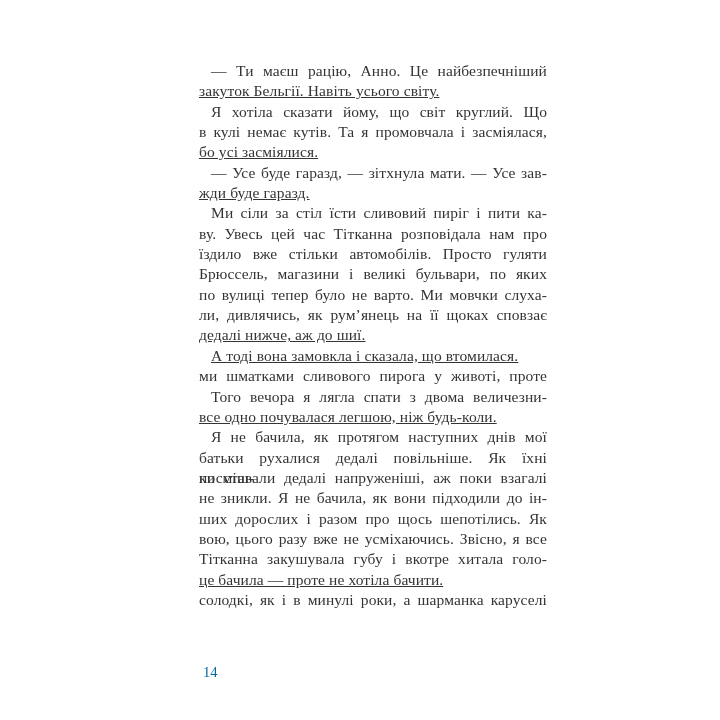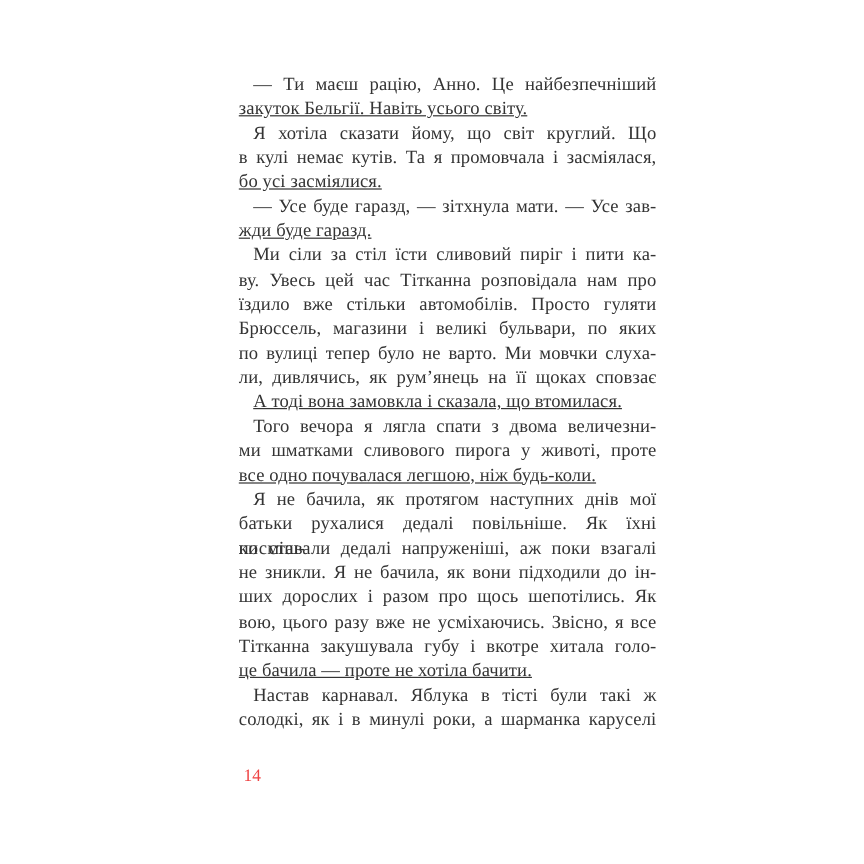--- a/index.html
+++ b/index.html
@@ -39,53 +39,53 @@
     text-align: left;
     text-align-last: left;
     text-decoration: underline;
   }
   .ln.indent {
     text-indent: 12px;
   }
   .page-num {
     position: absolute;
     left: 203px;
-    top: 638px;
+    top: 663px;
     font-size: 14.5px;
     line-height: 18px;
-    color: #ef4444;
+    color: #0369a1;
   }
 </style>
 </head>
 <body>
 
 <div class="book-page">
   <div class="text-block">
     <div class="ln indent">— Ти маєш рацію, Анно. Це найбезпечніший</div>
     <div class="ln end">закуток Бельгії. Навіть усього світу.</div>
     <div class="ln indent">Я хотіла сказати йому, що світ круглий. Що</div>
     <div class="ln">в кулі немає кутів. Та я промовчала і засміялася,</div>
     <div class="ln end">бо усі засміялися.</div>
     <div class="ln indent">— Усе буде гаразд, — зітхнула мати. — Усе зав-</div>
     <div class="ln end">жди буде гаразд.</div>
     <div class="ln indent">Ми сіли за стіл їсти сливовий пиріг і пити ка-</div>
     <div class="ln">ву. Увесь цей час Тітканна розповідала нам про</div>
     <div class="ln">їздило вже стільки автомобілів. Просто гуляти</div>
     <div class="ln">Брюссель, магазини і великі бульвари, по яких</div>
     <div class="ln">по вулиці тепер було не варто. Ми мовчки слуха-</div>
     <div class="ln">ли, дивлячись, як рум’янець на її щоках сповзає</div>
+    <div class="ln end">дедалі нижче, аж до шиї.</div>
     <div class="ln indent end">А тоді вона замовкла і сказала, що втомилася.</div>
+    <div class="ln">ми шматками сливового пирога у животі, проте</div>
     <div class="ln indent">Того вечора я лягла спати з двома величезни-</div>
-    <div class="ln">ми шматками сливового пирога у животі, проте</div>
     <div class="ln end">все одно почувалася легшою, ніж будь-коли.</div>
     <div class="ln indent">Я не бачила, як протягом наступних днів мої</div>
     <div class="ln">батьки рухалися дедалі повільніше. Як їхні посміш-</div>
     <div class="ln">ки ставали дедалі напруженіші, аж поки взагалі</div>
     <div class="ln">не зникли. Я не бачила, як вони підходили до ін-</div>
     <div class="ln">ших дорослих і разом про щось шепотілись. Як</div>
     <div class="ln">вою, цього разу вже не усміхаючись. Звісно, я все</div>
     <div class="ln">Тітканна закушувала губу і вкотре хитала голо-</div>
     <div class="ln end">це бачила — проте не хотіла бачити.</div>
-    <div class="ln indent">Настав карнавал. Яблука в тісті були такі ж</div>
     <div class="ln">солодкі, як і в минулі роки, а шарманка каруселі</div>
   </div>
   <div class="page-num">14</div>
 </div>
 
 </body></html>

